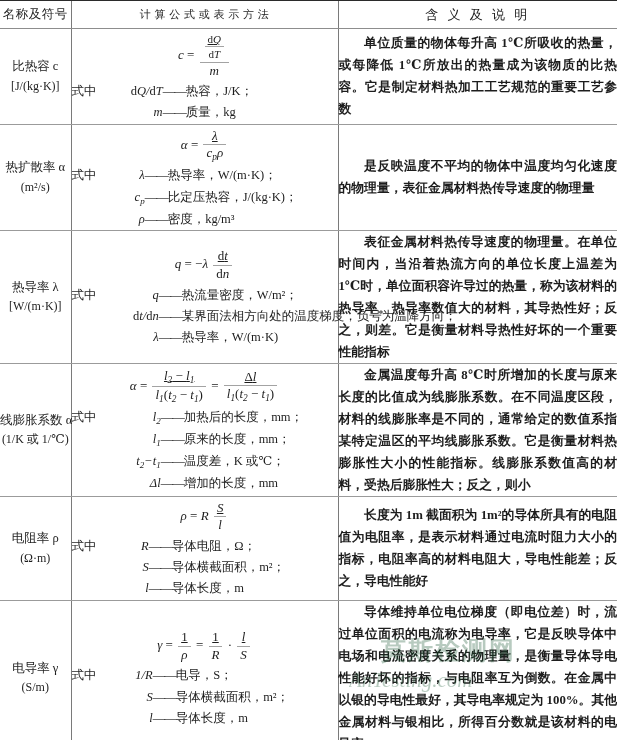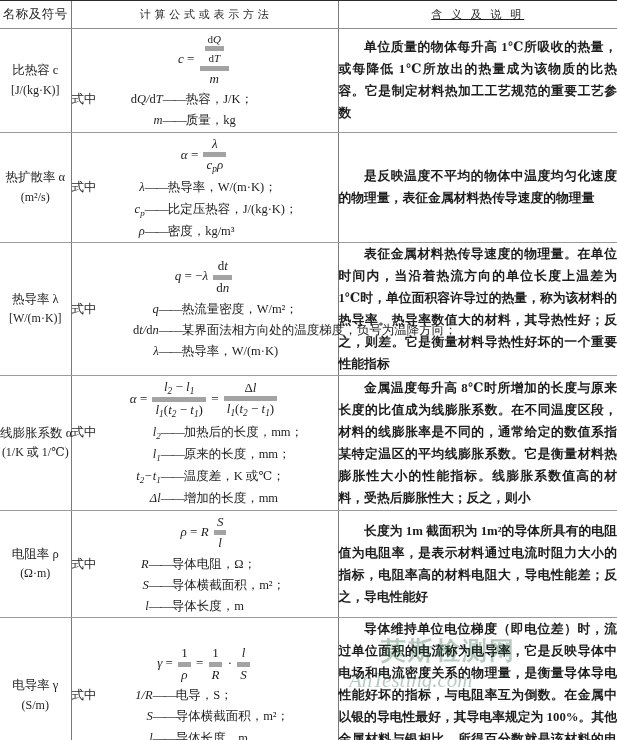--- a/index.html
+++ b/index.html
@@ -76,21 +76,21 @@
     border-top: 1.6px solid #2b2b2b;
     border-bottom: 1.1px solid #8d8d8d;
     height: 27px;
     font-weight: normal;
     font-size: 13px;
     text-align: center;
     letter-spacing: 0.5px;
   }
   thead th.th-name { font-size: 12.5px; letter-spacing: 0.5px; margin-top: 32px;}
   thead th.th-formula { font-size: 11px; }
-  thead th.th-meaning { font-size: 11px; letter-spacing: 3px; text-decoration: underline; }
+  thead th.th-meaning { font-size: 13px; letter-spacing: 3px; }
 
   tbody tr td {
     border-bottom: 1.1px solid #9b9b9b;
   }
   tbody tr:last-child td {
     border-bottom: 1.4px solid #707070;
   }
 
   .vsep-l { border-left: 1.1px solid #7a7a7a !important; }
 
@@ -132,22 +132,23 @@
 
   .frac {
     display: inline-block;
     vertical-align: middle;
     text-align: center;
     margin: 0 2px;
     line-height: 1.12;
   }
   .frac > .num {
     display: block;
-    border-bottom: 5px solid #a3a3a3;
+    border-bottom: 1px solid #a3a3a3;
     padding: 0 3px 1px 3px;
+    text-decoration: underline;
   }
   .frac > .den {
     display: block;
     padding: 1px 3px 0 3px;
   }
   .frac.small { font-size: 11px; }
 
   .where {
     margin-top: 2px;
   }

